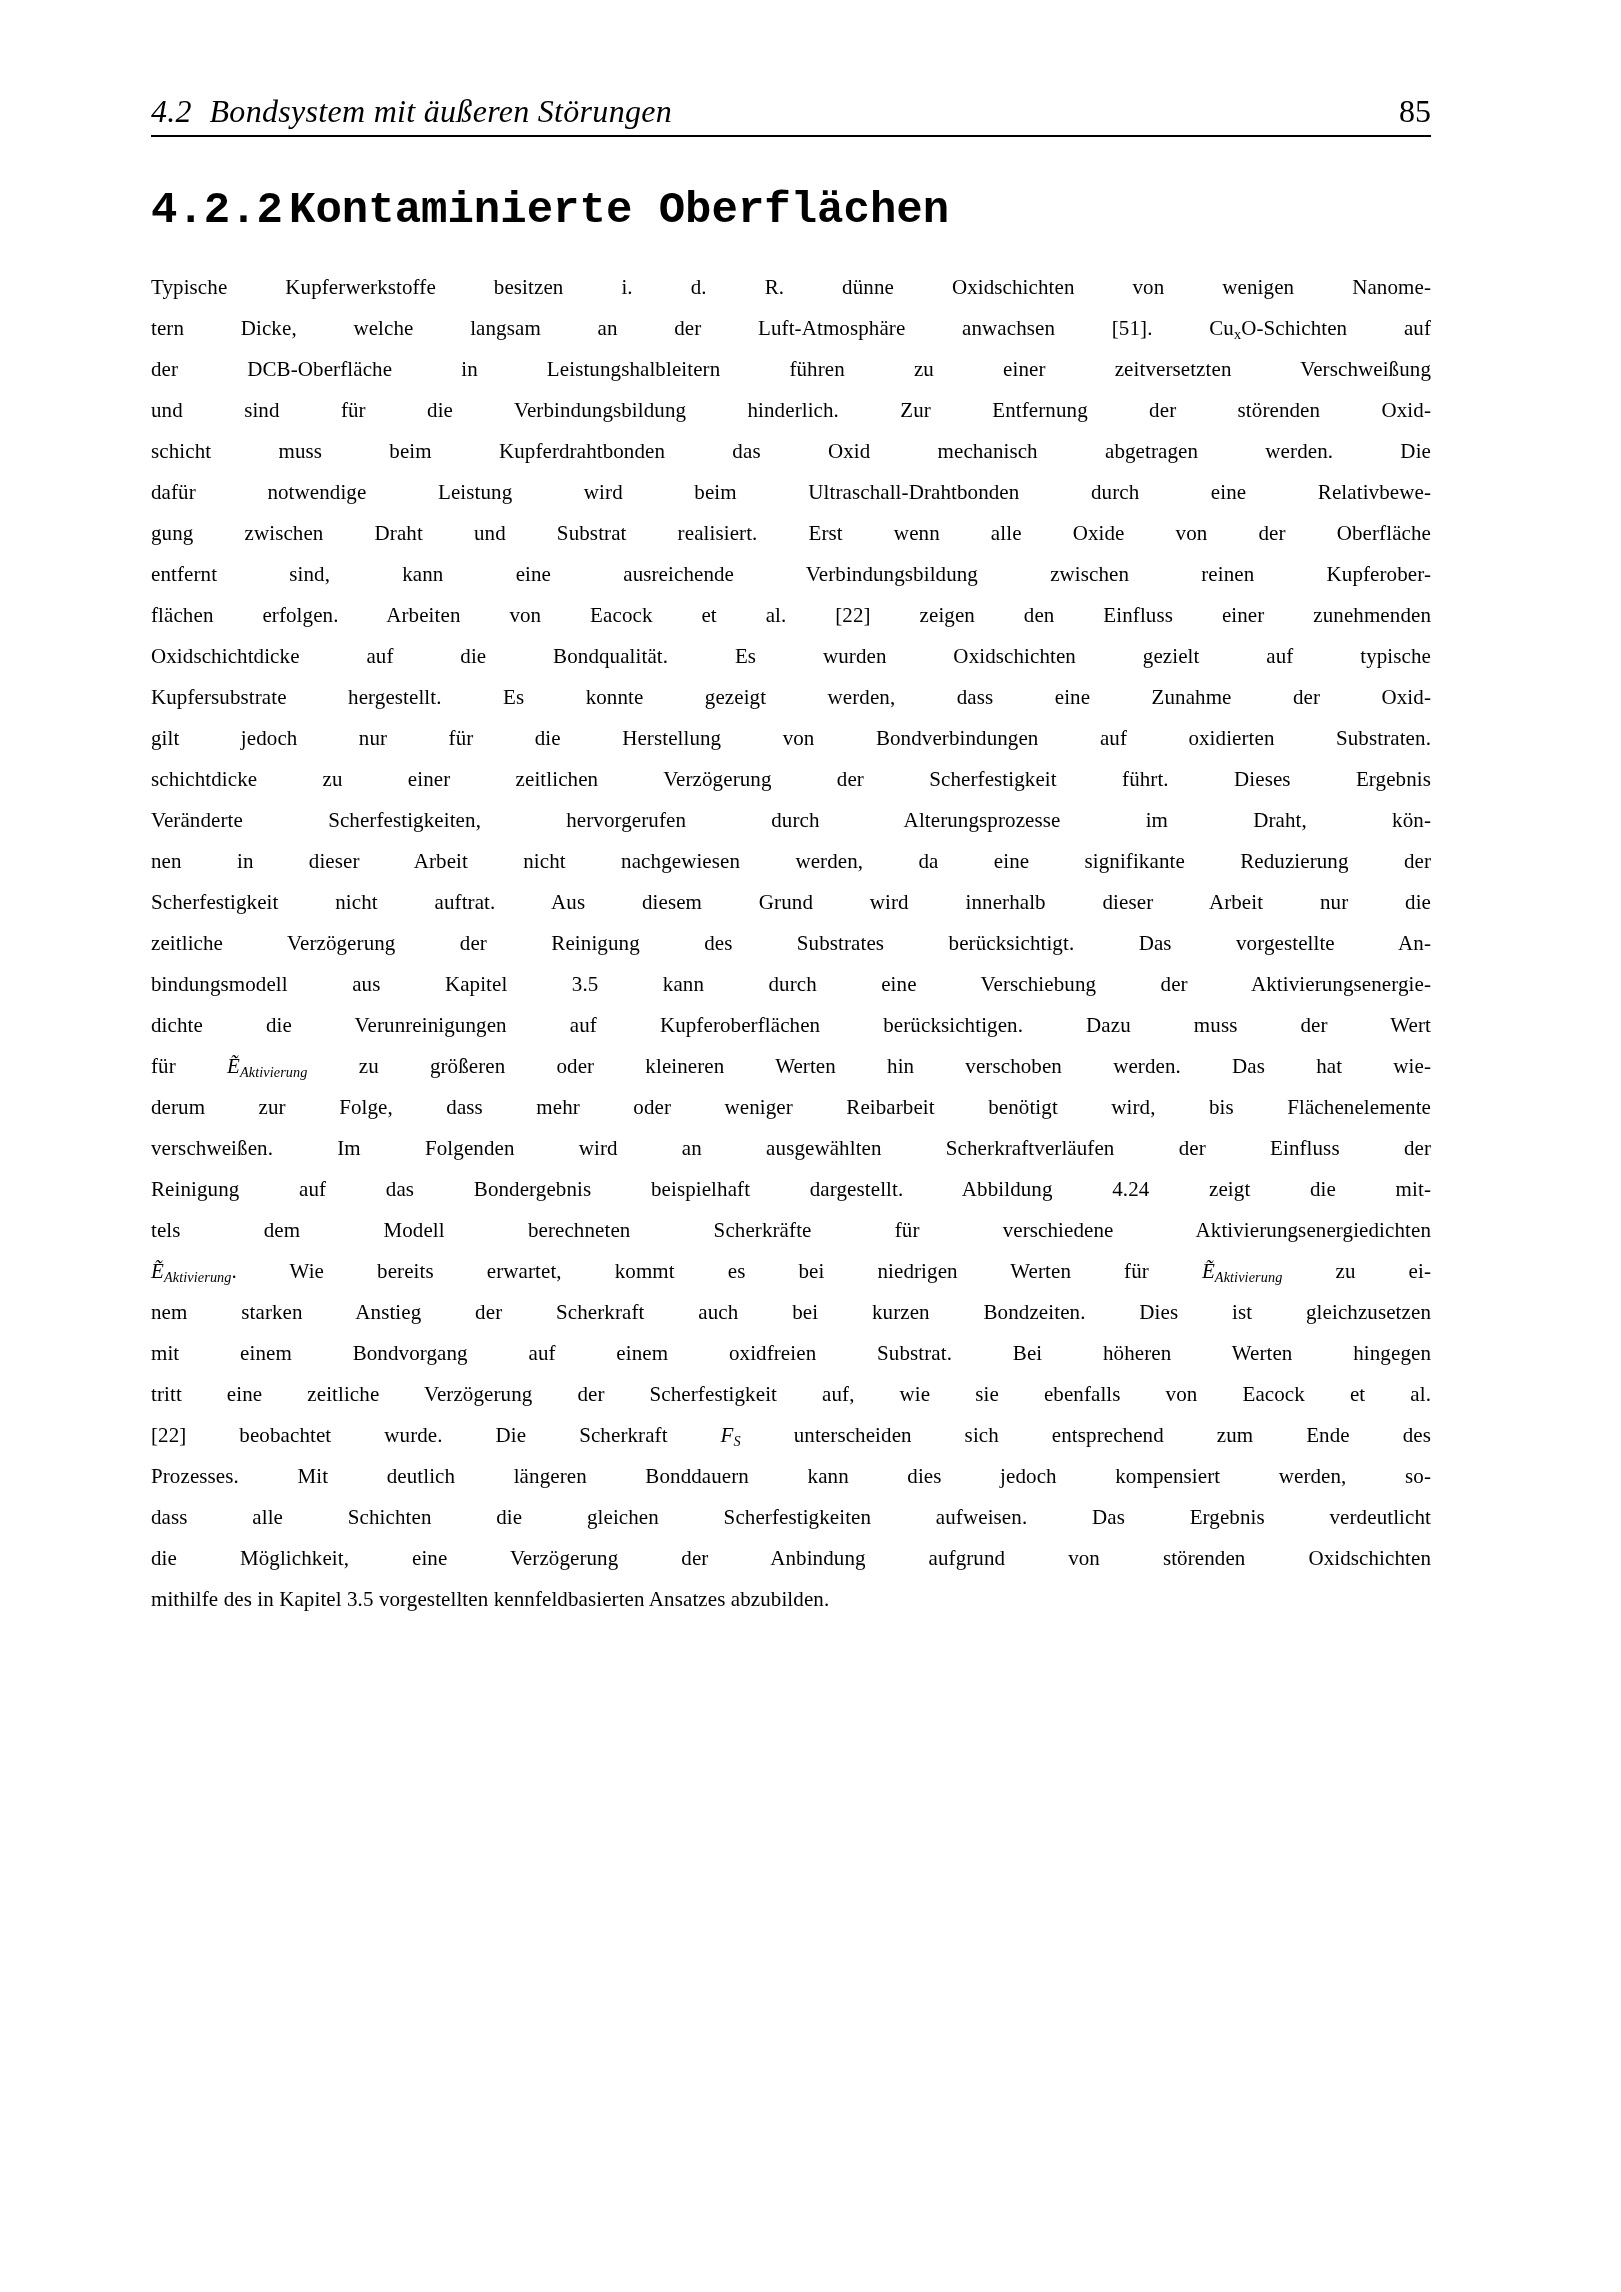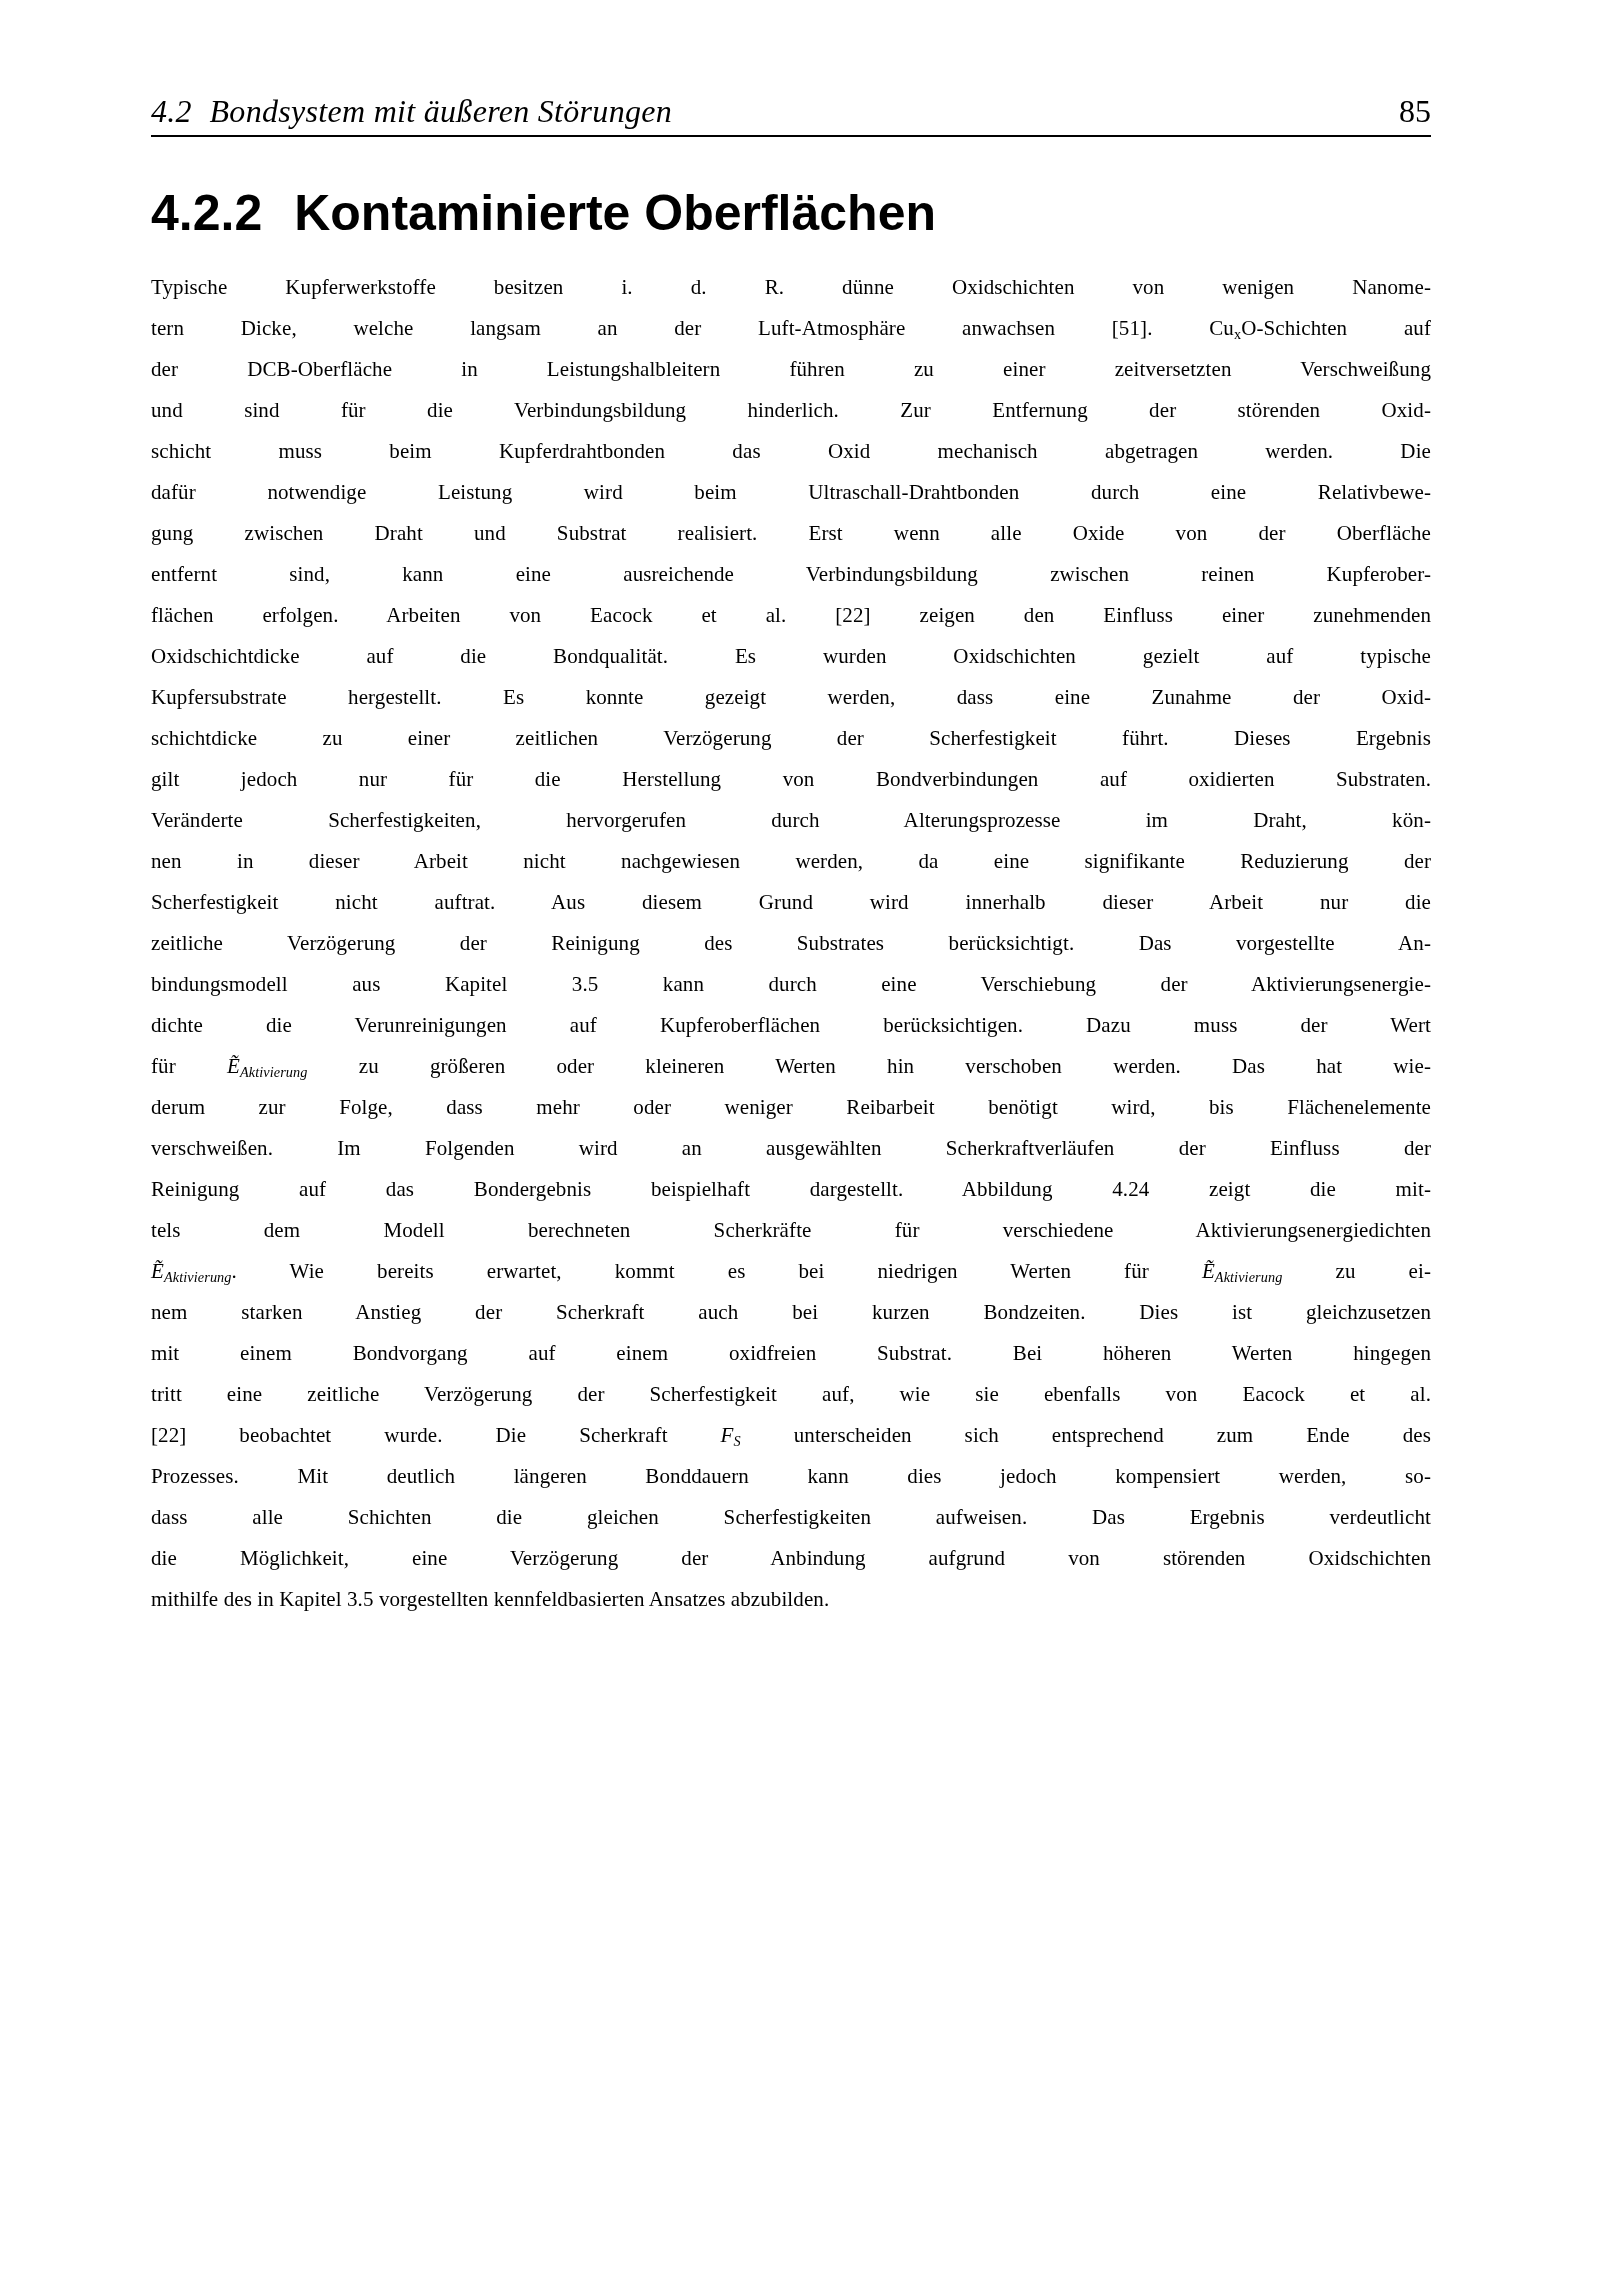--- a/index.html
+++ b/index.html
@@ -37,26 +37,26 @@
     top: 135px;
     width: 1280px;
     height: 2px;
     background: #000000;
   }
   .section-heading {
     position: absolute;
     left: 151px;
     top: 188px;
     margin: 0;
-    font-family: Liberation Sans, sans-serif;
+    font-family: Liberation Mono, monospace;
     font-weight: 700;
-    font-size: 50px;
+    font-size: 44px;
     line-height: 1;
     display: flex;
-    gap: 32px;
+    gap: 6px;
     letter-spacing: 0px;
   }
   .body-text {
     position: absolute;
     left: 151px;
     top: 267px;
     width: 1280px;
     font-family: "Liberation Serif", "DejaVu Serif", serif;
     font-size: 21px;
     line-height: 41px;
@@ -108,22 +108,22 @@
       <div class="body-line"><span>tern Dicke, welche langsam an der Luft-Atmosphäre anwachsen [51]. Cu</span><span class="sub">x</span><span>O-Schichten auf</span></div>
       <div class="body-line"><span>der DCB-Oberfläche in Leistungshalbleitern führen zu einer zeitversetzten Verschweißung</span></div>
       <div class="body-line"><span>und sind für die Verbindungsbildung hinderlich. Zur Entfernung der störenden Oxid-</span></div>
       <div class="body-line"><span>schicht muss beim Kupferdrahtbonden das Oxid mechanisch abgetragen werden. Die</span></div>
       <div class="body-line"><span>dafür notwendige Leistung wird beim Ultraschall-Drahtbonden durch eine Relativbewe-</span></div>
       <div class="body-line"><span>gung zwischen Draht und Substrat realisiert. Erst wenn alle Oxide von der Oberfläche</span></div>
       <div class="body-line"><span>entfernt sind, kann eine ausreichende Verbindungsbildung zwischen reinen Kupferober-</span></div>
       <div class="body-line"><span>flächen erfolgen. Arbeiten von Eacock et al. [22] zeigen den Einfluss einer zunehmenden</span></div>
       <div class="body-line"><span>Oxidschichtdicke auf die Bondqualität. Es wurden Oxidschichten gezielt auf typische</span></div>
       <div class="body-line"><span>Kupfersubstrate hergestellt. Es konnte gezeigt werden, dass eine Zunahme der Oxid-</span></div>
+      <div class="body-line"><span>gilt jedoch nur für die Herstellung von Bondverbindungen auf oxidierten Substraten.</span></div>
       <div class="body-line"><span>schichtdicke zu einer zeitlichen Verzögerung der Scherfestigkeit führt. Dieses Ergebnis</span></div>
-      <div class="body-line"><span>gilt jedoch nur für die Herstellung von Bondverbindungen auf oxidierten Substraten.</span></div>
       <div class="body-line"><span>Veränderte Scherfestigkeiten, hervorgerufen durch Alterungsprozesse im Draht, kön-</span></div>
       <div class="body-line"><span>nen in dieser Arbeit nicht nachgewiesen werden, da eine signifikante Reduzierung der</span></div>
       <div class="body-line"><span>Scherfestigkeit nicht auftrat. Aus diesem Grund wird innerhalb dieser Arbeit nur die</span></div>
       <div class="body-line"><span>zeitliche Verzögerung der Reinigung des Substrates berücksichtigt. Das vorgestellte An-</span></div>
       <div class="body-line"><span>bindungsmodell aus Kapitel 3.5 kann durch eine Verschiebung der Aktivierungsenergie-</span></div>
       <div class="body-line"><span>dichte die Verunreinigungen auf Kupferoberflächen berücksichtigen. Dazu muss der Wert</span></div>
       <div class="body-line"><span>für </span><span class="it">Ẽ</span><span class="itsub">Aktivierung</span><span> zu größeren oder kleineren Werten hin verschoben werden. Das hat wie-</span></div>
       <div class="body-line"><span>derum zur Folge, dass mehr oder weniger Reibarbeit benötigt wird, bis Flächenelemente</span></div>
       <div class="body-line"><span>verschweißen. Im Folgenden wird an ausgewählten Scherkraftverläufen der Einfluss der</span></div>
       <div class="body-line"><span>Reinigung auf das Bondergebnis beispielhaft dargestellt. Abbildung 4.24 zeigt die mit-</span></div>

